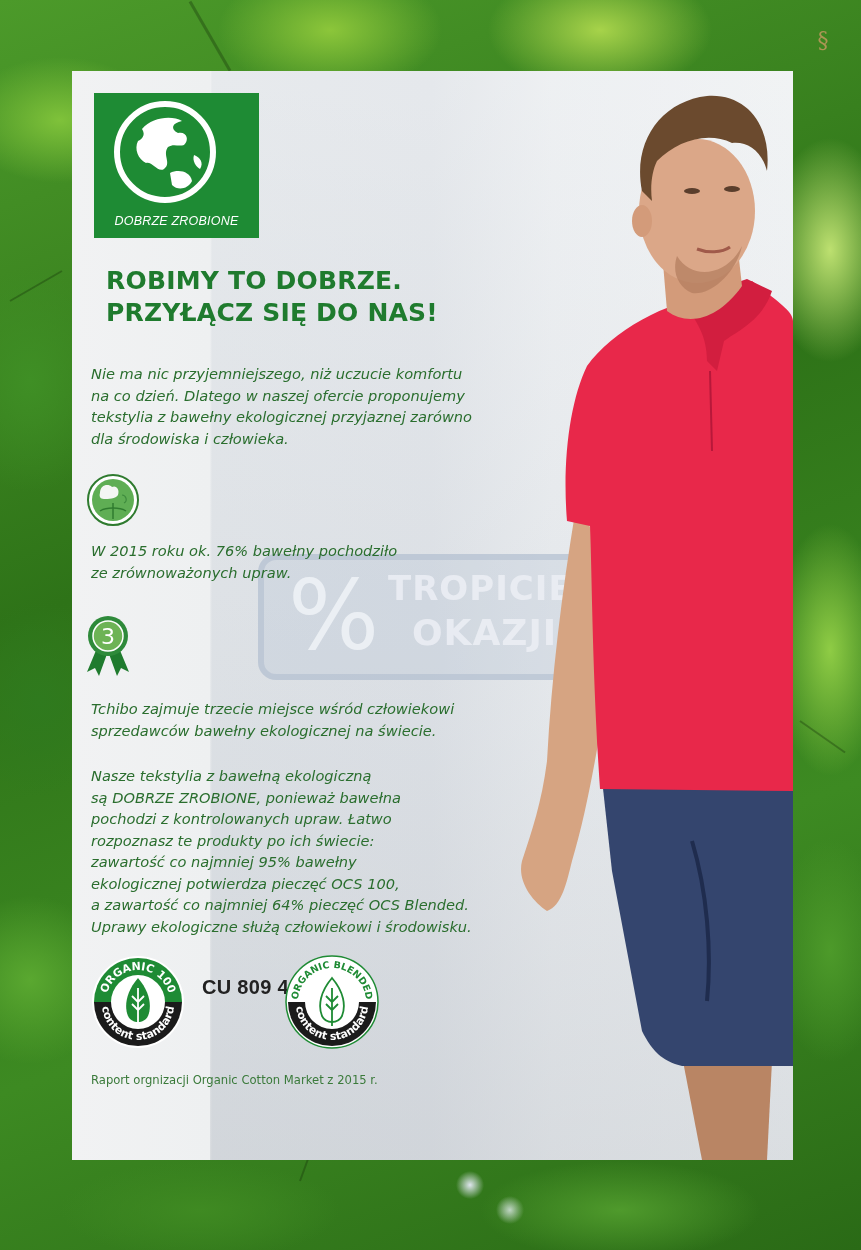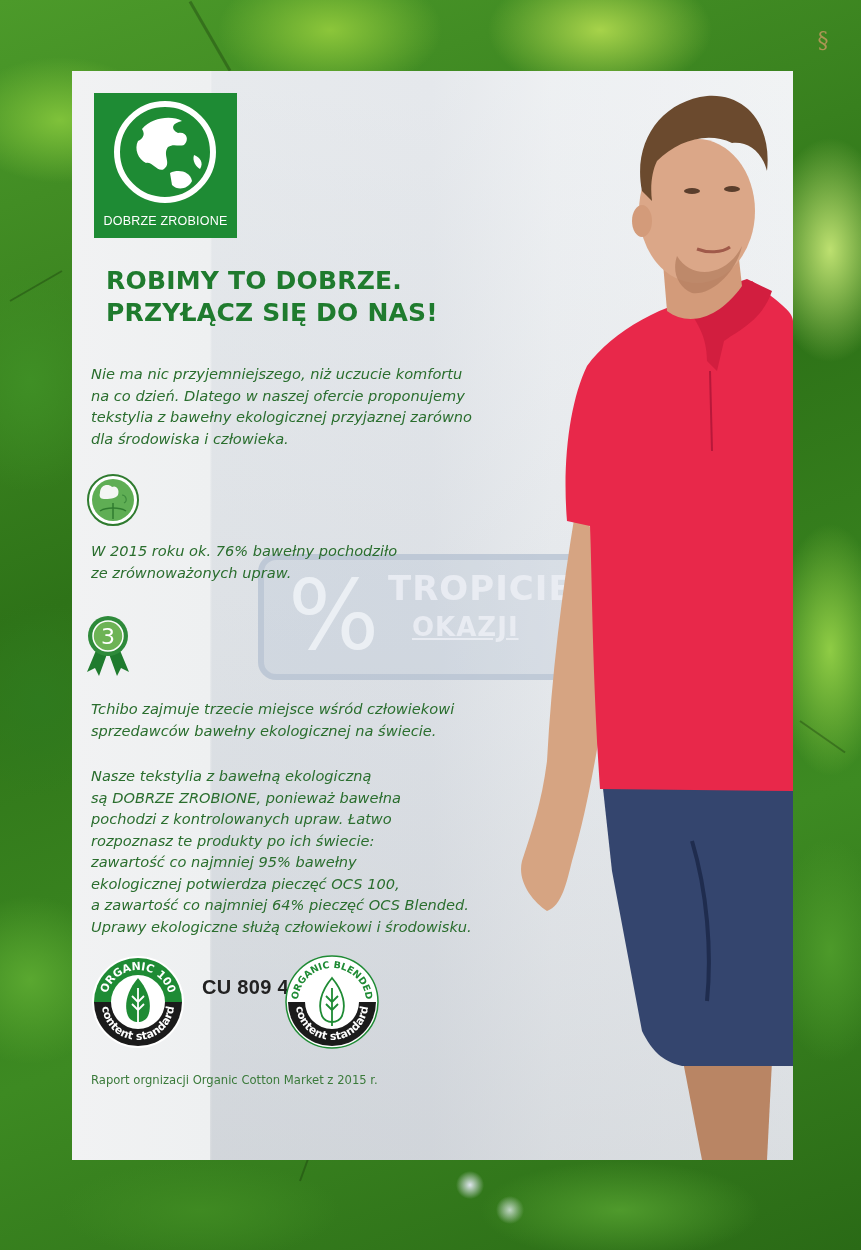--- a/index.html
+++ b/index.html
@@ -51,26 +51,27 @@
   }
   .watermark .pct {
     position: absolute; left: 24px; top: 6px; font-size: 96px; line-height: 100px;
     color: rgba(240,243,247,0.85); font-family: "DejaVu Sans", sans-serif;
   }
   .watermark .wm1, .watermark .wm2 {
     position: absolute; font-family: "DejaVu Sans", sans-serif; font-weight: bold;
     color: rgba(236,239,244,0.85); letter-spacing: 1px;
   }
   .watermark .wm1 { left: 124px; top: 8px; font-size: 34px; }
-  .watermark .wm2 { left: 148px; top: 52px; font-size: 26px; text-decoration: underline; }
+  .watermark .wm2 { left: 148px; top: 52px; font-size: 36px; }
 
   
   .logo {
-    position: absolute; left: 22px; top: 22px; width: 143px; height: 145px;
+    position: absolute; left: 22px; top: 22px; width: 165px; height: 145px;
     background: #1e8b34;
+    font-style: italic;
   }
   .logo svg { position: absolute; left: 18px; top: 6px; }
   .logo-text {
     position: absolute; left: 0; right: 0; bottom: 10px; text-align: center;
     color: #fff; font-size: 12.5px; letter-spacing: 0.2px;
     font-family: "Liberation Sans", sans-serif;
   }
 
   .headline {
     position: absolute; left: 19px; top: 194px;

